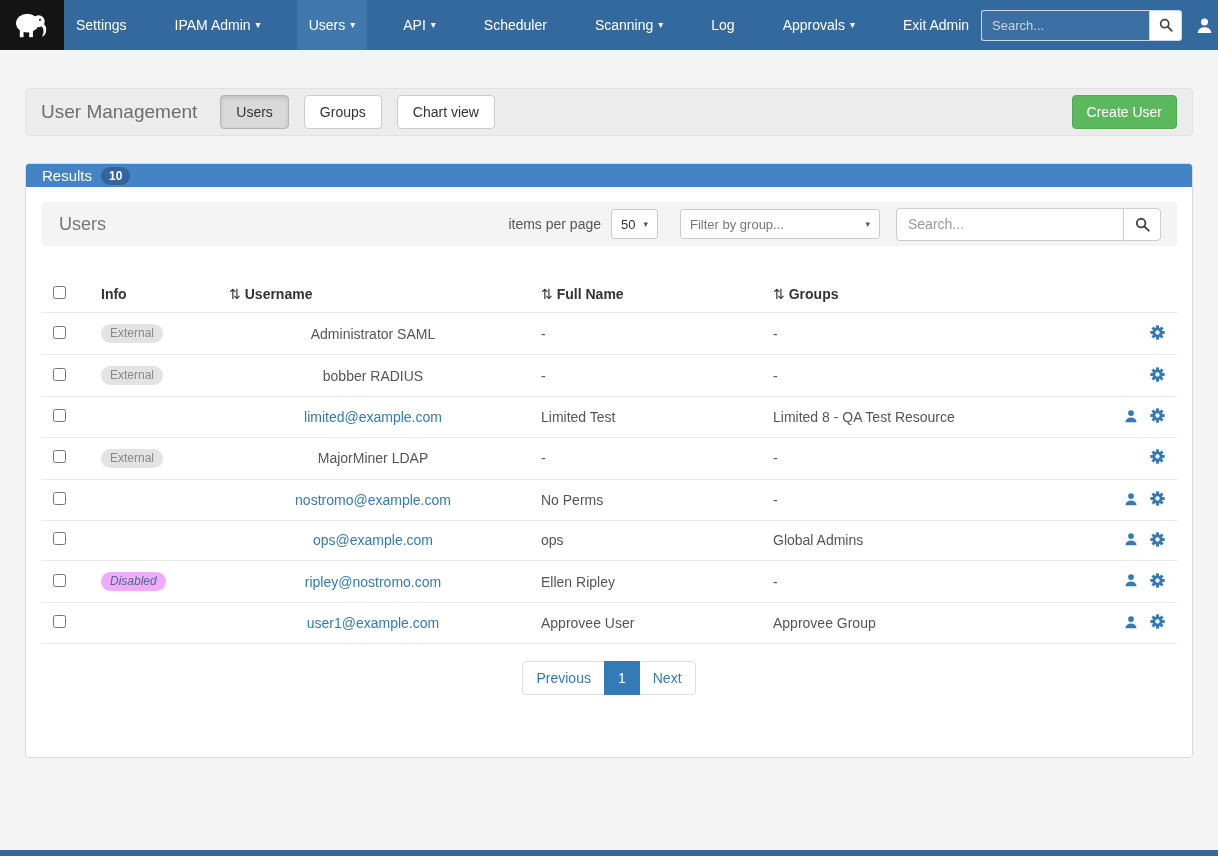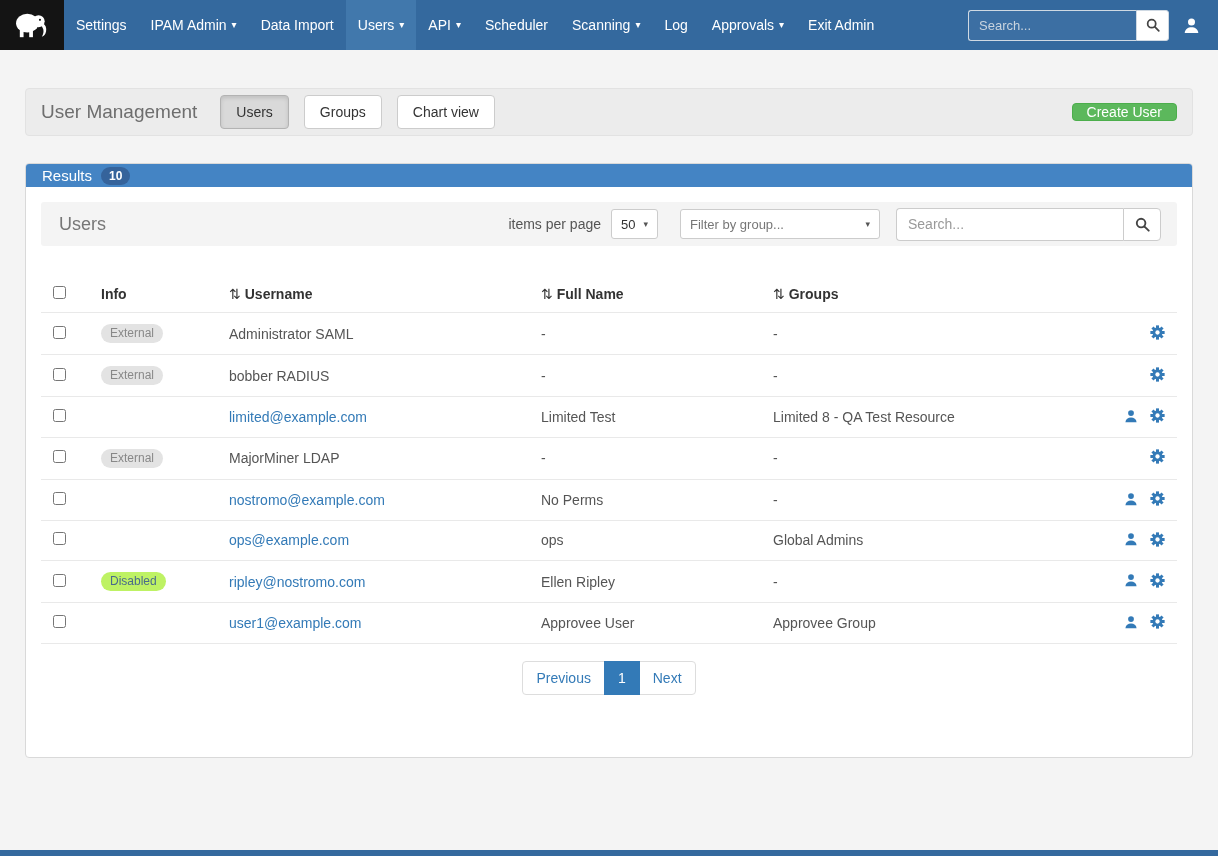--- a/index.html
+++ b/index.html
@@ -21,21 +21,21 @@
   }
   .brand {
     width: 64px;
     background: #141414;
     display: flex;
     align-items: center;
     justify-content: center;
     cursor: pointer;
     flex: 0 0 auto;
   }
-  .nav-items { display: flex; list-style: none; align-items: stretch; }
+  .nav-items { display: flex; list-style: none; align-items: stretch; gap: 24px; }
   .nav-item {
     color: #fff;
     font-size: 14px;
     padding: 0 12px;
     display: flex;
     align-items: center;
     gap: 5px;
     cursor: pointer;
     white-space: nowrap;
   }
@@ -97,21 +97,21 @@
     color: #333;
     cursor: pointer;
   }
   .view-btn.active {
     background: #d9d9d9;
     border-color: #b3b3b3;
     box-shadow: inset 0 2px 4px rgba(0,0,0,.12);
   }
   .create-btn {
     margin-left: auto;
-    height: 18px;
+    height: 34px;
     padding: 0 14px;
     background: #5cb85c;
     border: 1px solid #4cae4c;
     border-radius: 4px;
     color: #fff;
     font-family: inherit;
     font-size: 14px;
     cursor: pointer;
   }
 
@@ -211,33 +211,33 @@
   .users-table td {
     font-size: 14px;
     color: #555;
     padding: 11px 12px;
     border-top: 1px solid #e9e9e9;
     vertical-align: middle;
   }
   .users-table tbody tr:last-of-type td { border-bottom: 1px solid #e9e9e9; }
   .col-check { width: 48px; }
   .col-info { width: 128px; }
-  .col-username { width: 312px; }
+  .col-username { width: 312px; text-align: center; }
   .col-fullname { width: 232px; }
   .col-actions { width: 88px; text-align: right; }
   .sort-icon { font-weight: normal; margin-right: 4px; color: #333; }
   .row-badge {
     display: inline-block;
     font-size: 12px;
     padding: 3px 9px;
     border-radius: 10px;
     line-height: 1.1;
   }
   .row-badge.external { background: #e3e3e3; color: #888; }
-  .row-badge.disabled { background: #bef264; color: #4a6b8c; }
+  .row-badge.disabled { background: #f0abfc; color: #4a6b8c; font-style: italic; }
   .username { color: #555; }
   .username.link { color: #337ab7; cursor: pointer; }
   .actions-wrap { display: inline-flex; align-items: center; gap: 12px; }
   .icon-btn { display: inline-flex; cursor: pointer; line-height: 0; }
 
   
   .paging-summary {
     text-align: center;
     margin-top: 52px;
     font-size: 14px;
@@ -289,24 +289,20 @@
       <li class="nav-item">
         <span>Settings</span>
 
       </li>
 
       <li class="nav-item">
         <span>IPAM Admin</span>
         <span class="nav-caret">▾</span>
       </li>
 
-      <li class="nav-item">
-        <span>Data Import</span>
-
-      </li>
 
       <li class="nav-item active">
         <span>Users</span>
         <span class="nav-caret">▾</span>
       </li>
 
       <li class="nav-item">
         <span>API</span>
         <span class="nav-caret">▾</span>
       </li>

